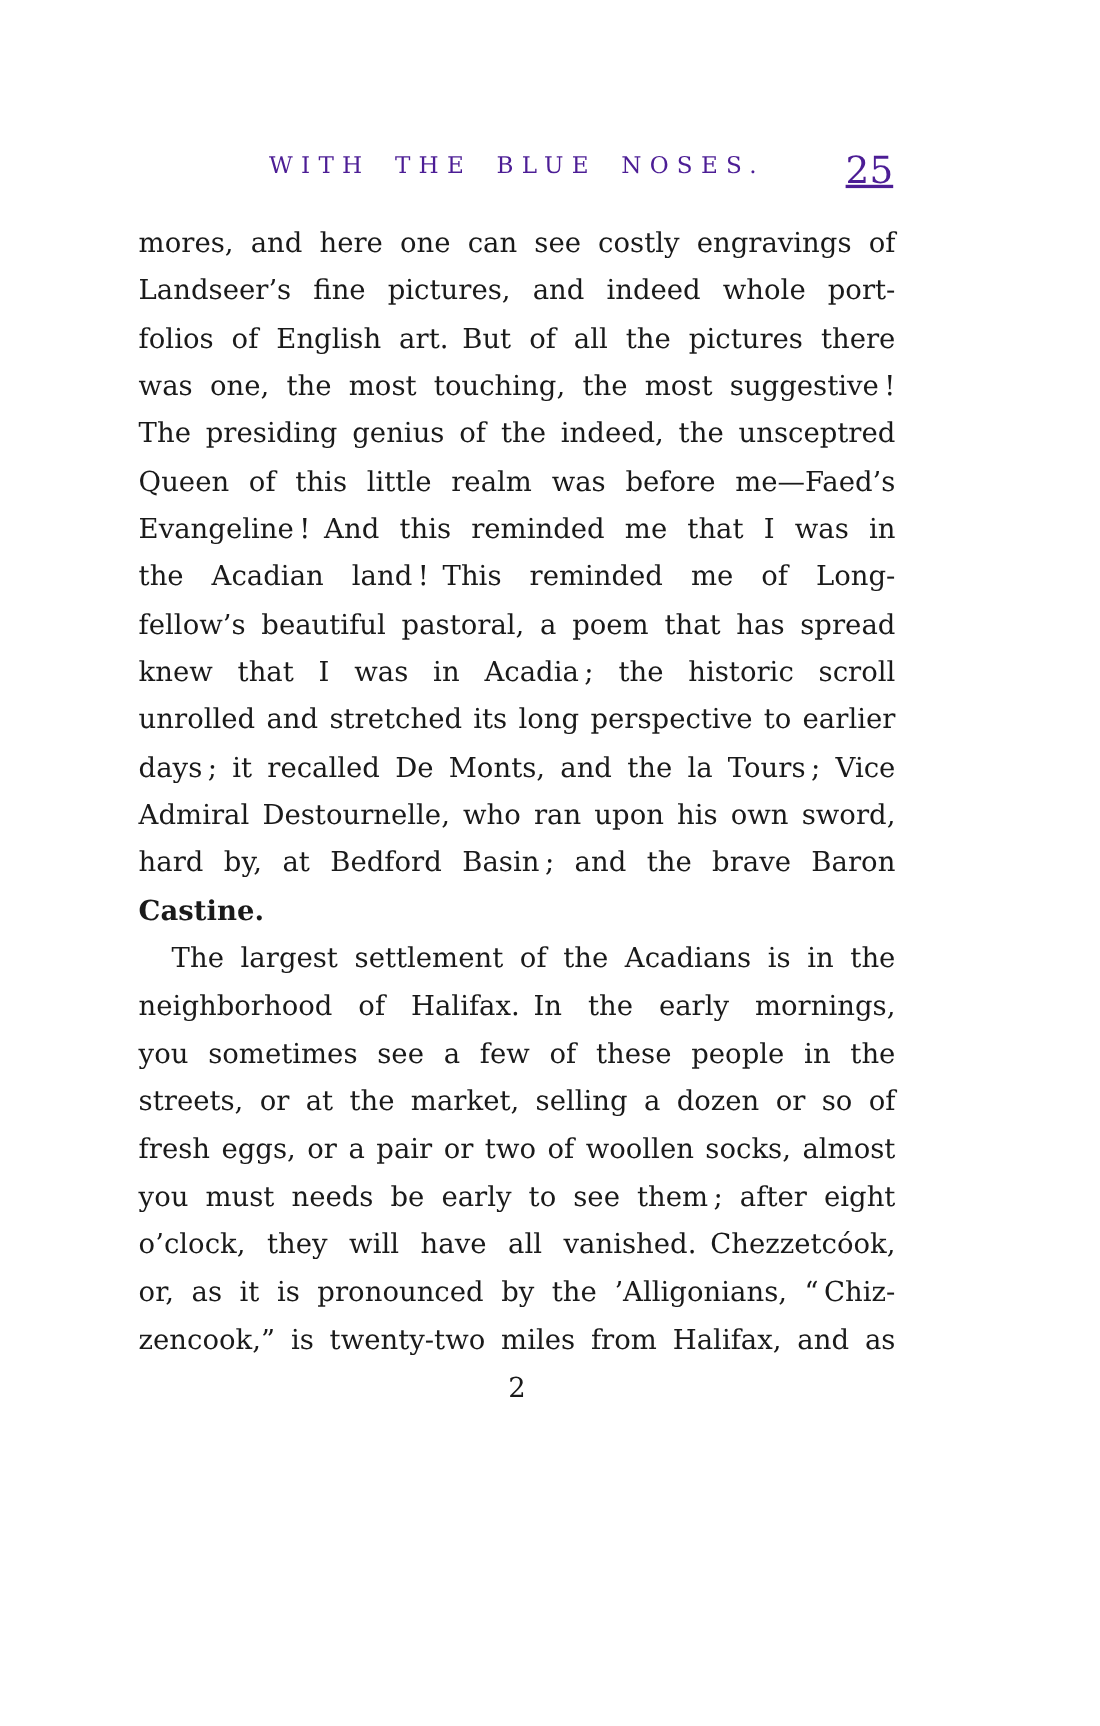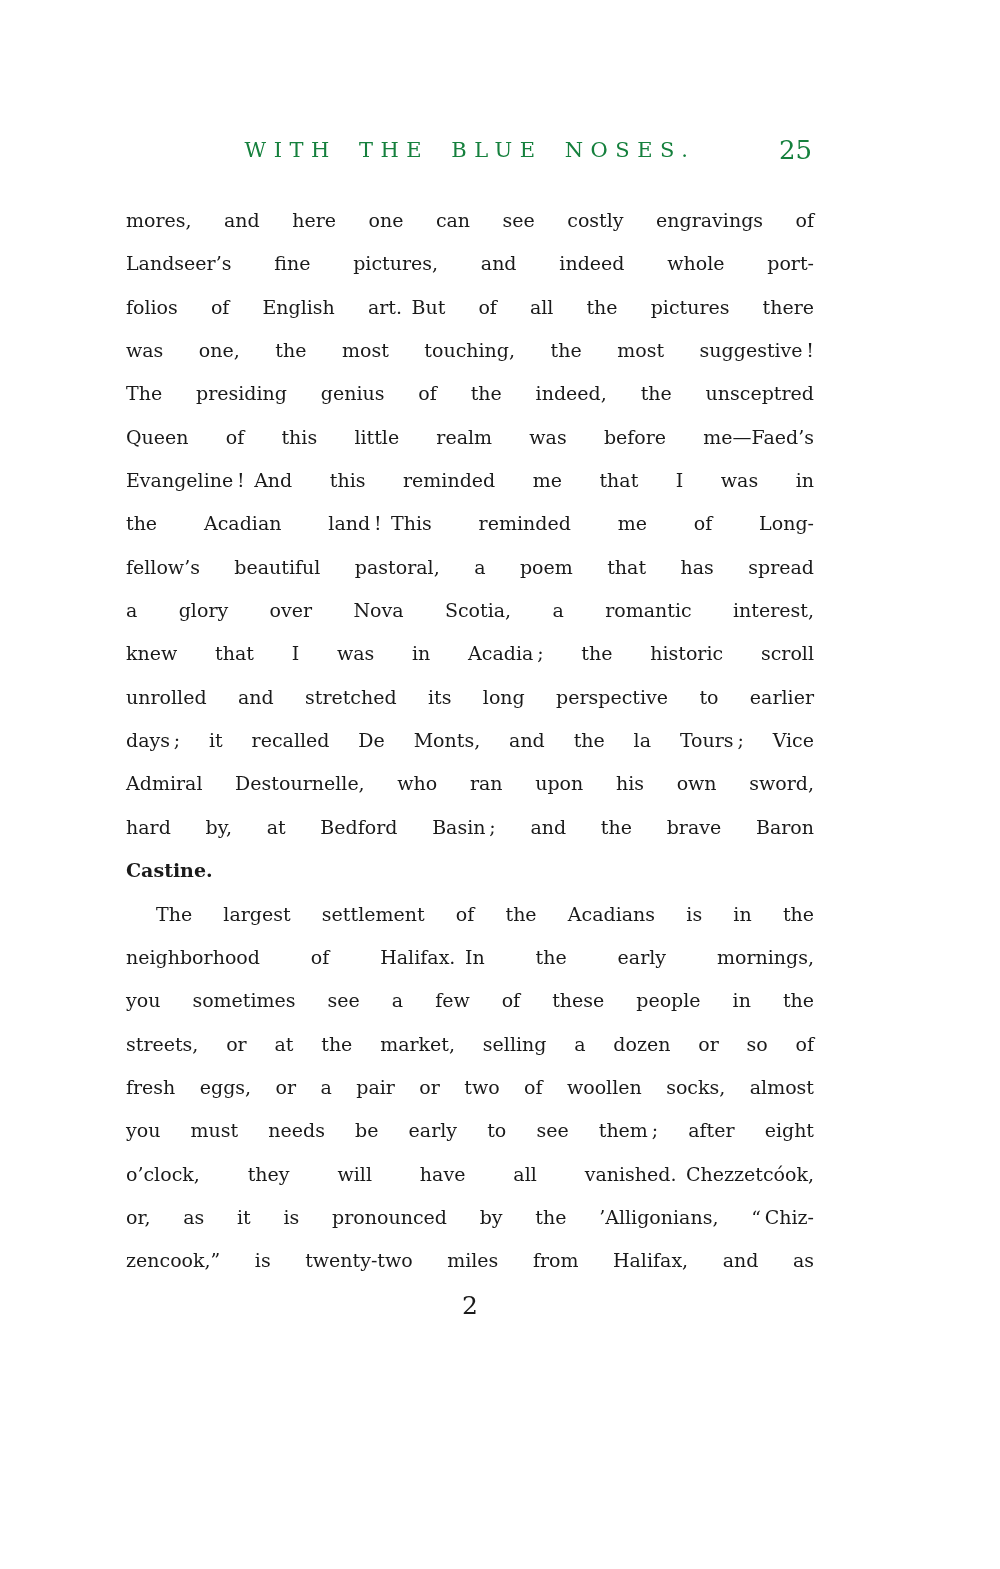--- a/index.html
+++ b/index.html
@@ -23,35 +23,36 @@
     top: 138px;
     width: 688px;
   }
   .running-header {
     position: relative;
     height: 30px;
     text-align: center;
     font-size: 21px;
     letter-spacing: 7.5px;
     word-spacing: 8px;
-    color: #15803d;
+    color: #4c1d95;
   }
   .pagenum {
     position: absolute;
     right: 2px;
     top: -3px;
-    font-size: 26px;
+    font-size: 34px;
     letter-spacing: 0;
     word-spacing: 0;
+    text-decoration: underline;
   }
   .bodytext {
     margin-top: 31px;
   }
   .line {
-    font-size: 19px;
+    font-size: 25px;
     line-height: 43.35px;
     height: 43.35px;
     text-align: justify;
     text-align-last: justify;
     white-space: nowrap;
   }
   .line.para-end {
     text-align-last: left;
     font-weight: bold;
   }
@@ -79,21 +80,20 @@
     <div class="bodytext">
       <div class="line">mores, and here one can see costly engravings of</div>
       <div class="line">Landseer’s fine pictures, and indeed whole port-</div>
       <div class="line">folios of English art. But of all the pictures there</div>
       <div class="line">was one, the most touching, the most suggestive !</div>
       <div class="line">The presiding genius of the indeed, the unsceptred</div>
       <div class="line">Queen of this little realm was before me—Faed’s</div>
       <div class="line">Evangeline ! And this reminded me that I was in</div>
       <div class="line">the Acadian land ! This reminded me of Long-</div>
       <div class="line">fellow’s beautiful pastoral, a poem that has spread</div>
-      <div class="line">a glory over Nova Scotia, a romantic interest,</div>
       <div class="line">knew that I was in Acadia ; the historic scroll</div>
       <div class="line">unrolled and stretched its long perspective to earlier</div>
       <div class="line">days ; it recalled De Monts, and the la Tours ; Vice</div>
       <div class="line">Admiral Destournelle, who ran upon his own sword,</div>
       <div class="line">hard by, at Bedford Basin ; and the brave Baron</div>
       <div class="line para-end">Castine.</div>
       <div class="line indent">The largest settlement of the Acadians is in the</div>
       <div class="line">neighborhood of Halifax. In the early mornings,</div>
       <div class="line">you sometimes see a few of these people in the</div>
       <div class="line">streets, or at the market, selling a dozen or so of</div>

